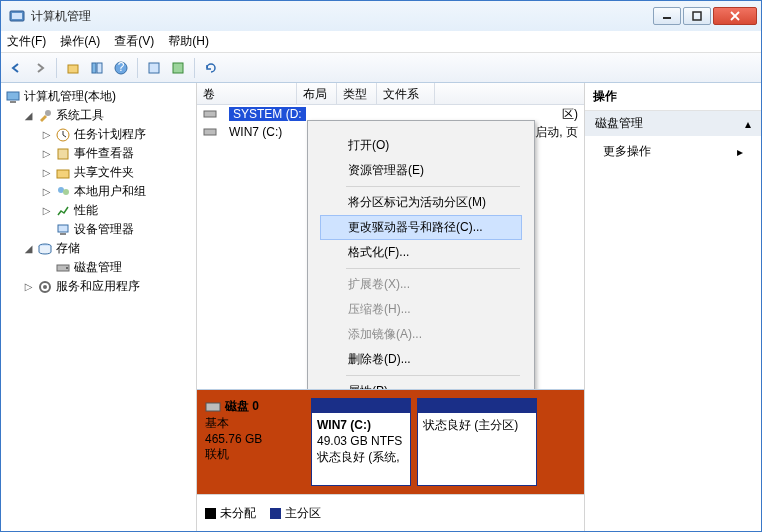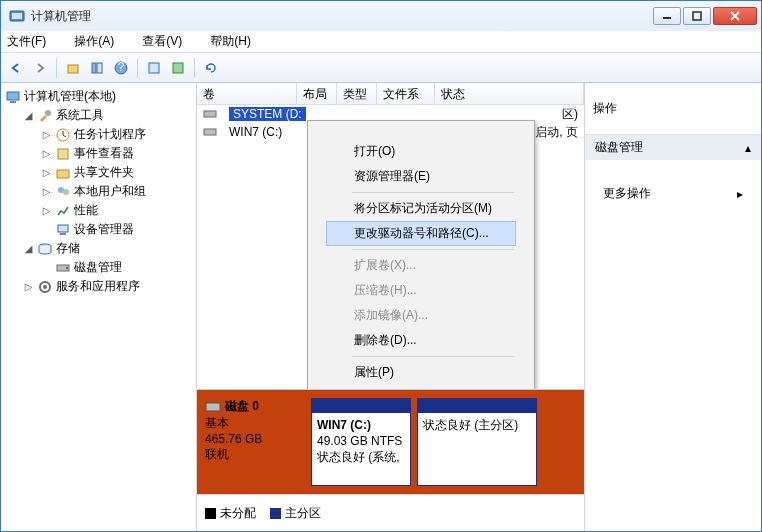--- a/index.html
+++ b/index.html
@@ -4,21 +4,21 @@
 <style>
 * { margin: 0; padding: 0; box-sizing: border-box; font-family: "Microsoft YaHei", "SimSun", sans-serif; font-size: 12px; }
 body { background: #fff; width: 762px; height: 532px; overflow: hidden; }
 .window { width: 762px; height: 532px; border: 1px solid #3a78c7; background: #fff; display: flex; flex-direction: column; }
 .titlebar { height: 30px; background: linear-gradient(#f0f6fc, #e4effa); display: flex; align-items: center; padding: 2px 4px; }
 .titlebar .icon { width: 16px; height: 16px; margin-right: 6px; margin-left: 4px; }
 .titlebar .title { flex: 1; color: #222; }
 .titlebar .winbtns { display: flex; gap: 2px; }
 .winbtn { width: 28px; height: 18px; border: 1px solid #8aa3bd; border-radius: 2px; display: flex; align-items: center; justify-content: center; background: linear-gradient(#f8fbfe,#dce8f5); cursor: default; }
 .winbtn.close { background: linear-gradient(#f07361,#d84b35); border-color: #b23a28; color: #fff; width: 44px; }
-.menubar { height: 22px; background: #fff; display: flex; align-items: center; padding: 8px 6px; gap: 28px; border-bottom: 1px solid #e0e0e0; }
+.menubar { height: 22px; background: #fff; display: flex; align-items: center; padding: 8px 6px; gap: 14px; border-bottom: 1px solid #e0e0e0; }
 .menubar span { color: #000; cursor: default; }
 .toolbar { height: 30px; background: linear-gradient(#fbfcfe,#ecf1f8); border-bottom: 1px solid #b9cde2; display: flex; align-items: center; padding: 0 4px; gap: 2px; }
 .tbtn { width: 22px; height: 22px; display: flex; align-items: center; justify-content: center; border: 1px solid transparent; }
 .tsep { width: 1px; height: 20px; background: #c9d5e4; margin: 0 3px; }
 .content { flex: 1; display: flex; min-height: 0; }
 .leftpane { width: 196px; border-right: 1px solid #d4d4d4; background: #fff; overflow: auto; padding: 4px 2px; }
 .tree { list-style: none; }
 .tree li { white-space: nowrap; line-height: 19px; }
 .tree .row { display: flex; align-items: center; gap: 3px; padding-left: 2px; cursor: default; }
 .tree .toggle { width: 11px; text-align: center; color: #5a5a5a; font-size: 10px; }
@@ -34,24 +34,24 @@
 .bottompane { flex: 1; padding: 8px; display: flex; gap: 6px; background: #c2410c; min-height: 0; overflow: hidden; }
 .diskinfo { width: 100px; }
 .diskinfo .dname { font-weight: bold; display: flex; align-items: center; gap: 4px; }
 .partition { border: 1px solid #1a2f88; width: 100px; background: #fff; }
 .partition .phead { height: 14px; background: #1a2f88; }
 .partition .pbody { padding: 4px 5px; line-height: 16px; font-size: 11px; }
 .partition .pname { font-weight: bold; }
 .legend { height: 22px; border-top: 1px solid #d4d4d4; background: #fff; display: flex; align-items: center; padding: 18px 8px; gap: 14px; }
 .legend .sq { width: 11px; height: 11px; display: inline-block; margin-right: 4px; vertical-align: middle; }
 .rightpane { width: 176px; background: #fff; display: flex; flex-direction: column; }
-.rightpane .rhead { padding: 17px 8px; font-weight: normal; border-bottom: 1px solid #e2e2e2; background: #fff; }
+.rightpane .rhead { padding: 5px 8px; font-weight: bold; border-bottom: 1px solid #e2e2e2; background: #fff; }
 .rightpane .rgroup { background: #e9eef4; padding: 4px 10px; display: flex; justify-content: space-between; align-items: center; cursor: default; }
-.rightpane .ritem { padding: 25px 18px; display: flex; justify-content: space-between; align-items: center; cursor: default; }
-.ctxmenu { position: absolute; top: 15px; left: 110px; width: 228px; background: #f2f2f2; border: 1px solid #a7abb0; box-shadow: 2px 2px 4px rgba(0,0,0,0.25); padding: 18px; z-index: 100; }
+.rightpane .ritem { padding: 7px 18px; display: flex; justify-content: space-between; align-items: center; cursor: default; }
+.ctxmenu { position: absolute; top: 15px; left: 110px; width: 228px; background: #f2f2f2; border: 1px solid #a7abb0; box-shadow: 2px 2px 4px rgba(0,0,0,0.25); padding: 12px; z-index: 100; }
 .ctxmenu .mi { padding: 4px 10px 4px 28px; cursor: default; color: #000; }
 .ctxmenu .mi.disabled { color: #8d8d8d; }
 .ctxmenu .mi.hover { background: #cfe3ff; border: 1px solid #9ec1f7; padding: 3px 9px 3px 27px; }
 .ctxmenu .msep { height: 1px; background: #d4d4d4; margin: 3px 2px 3px 26px; }
 svg { display: block; }
 </style>
 </head>
 <body>
 
 <div class="window">
@@ -280,21 +280,20 @@
         </li>
       </ul>
     </div>
 
     <div class="midpane">
       <div class="volhead">
         <div class="hc" style="width:100px">卷</div>
         <div class="hc" style="width:40px">布局</div>
         <div class="hc" style="width:40px">类型</div>
         <div class="hc" style="width:58px">文件系统</div>
-        <div class="hc" style="flex:1">状态</div>
       </div>
       <div class="vollist">
         <div class="vrow selected">
           <span class="vicon">
               <svg width="14" height="14">
                 <rect x="1" y="4" width="12" height="6" fill="#bcbcbc" stroke="#6a6a6a"></rect>
               </svg>
             </span>
           <span class="vname">SYSTEM  (D:</span>
           <span style="margin-left:auto;margin-right:6px">区)</span>
@@ -308,20 +307,21 @@
           <span>WIN7  (C:)</span>
           <span style="margin-left:auto;margin-right:6px">启动, 页</span>
         </div>
 
         <div class="ctxmenu">
           <div class="mi">打开(O)</div>
           <div class="mi">资源管理器(E)</div>
           <div class="msep"></div>
           <div class="mi">将分区标记为活动分区(M)</div>
           <div class="mi hover">更改驱动器号和路径(C)...</div>
+          <div class="mi">格式化(F)...</div>
           <div class="msep"></div>
           <div class="mi disabled">扩展卷(X)...</div>
           <div class="mi disabled">压缩卷(H)...</div>
           <div class="mi disabled">添加镜像(A)...</div>
           <div class="mi">删除卷(D)...</div>
           <div class="msep"></div>
           <div class="mi">属性(P)</div>
 
         </div>
       </div>

